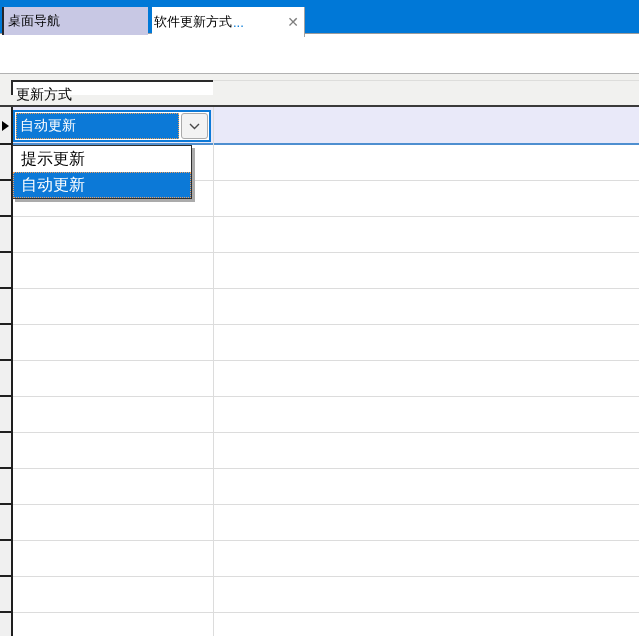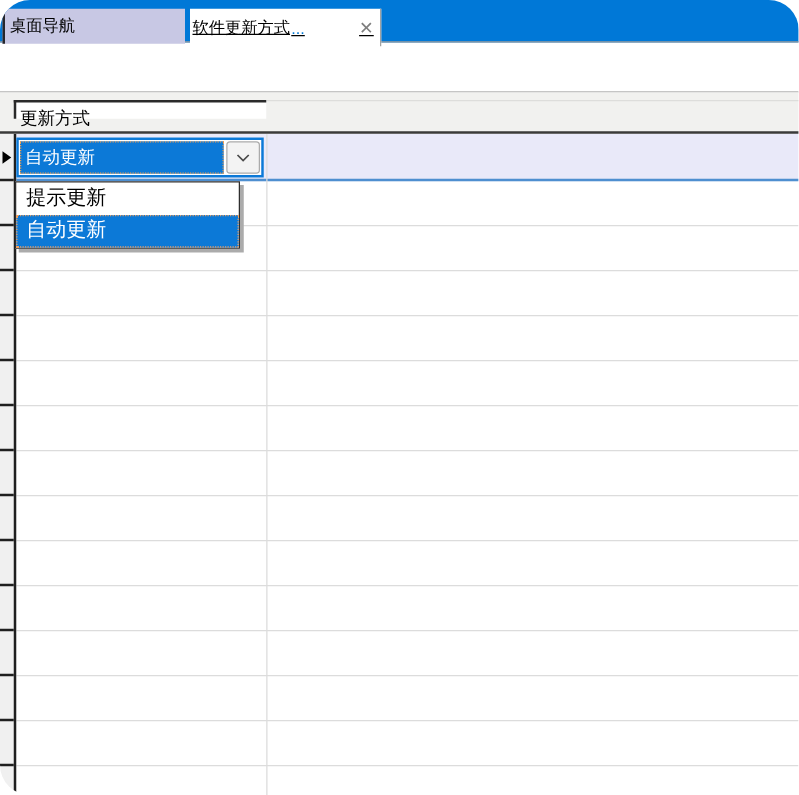--- a/index.html
+++ b/index.html
@@ -1,23 +1,23 @@
 <!DOCTYPE html>
 <html><head>
 <meta charset="utf-8">
 <style>
   html,body{margin:0;padding:0;background:#fff;}
   body{font-family:"Liberation Sans",sans-serif;color:#000;}
-  .page{position:relative;width:639px;height:636px;background:#fff;overflow:hidden;border-radius:24px;}
+  .page{position:relative;width:639px;height:636px;background:#fff;overflow:hidden;}
 
   
   .bluebar{position:absolute;left:0;top:0;width:639px;height:34px;background:#0078D7;border-bottom:1px solid #9B9B9B;box-sizing:border-box;}
   .tab{position:absolute;top:7px;box-sizing:border-box;font-size:13px;}
   .tab-inactive{left:2px;width:146px;height:28px;background:#C8C8E4;border-left:2px solid #26262B;line-height:28px;padding-left:4px;}
-  .tab-active{left:152px;width:153px;height:30px;background:#FFFFFF;border-right:1px solid #A3A3A3;display:flex;align-items:center;padding:0 5px 0 2px;text-decoration:underline;}
+  .tab-active{left:152px;width:153px;height:30px;background:#FFFFFF;border-right:1px solid #A3A3A3;display:flex;align-items:center;padding:0 5px 0 2px;}
   .tab-active .ellipsis{color:#0078D7;margin-left:1px;}
   .tab-close{margin-left:auto;color:#7E7E7E;font-size:14px;line-height:1;cursor:default;}
 
   
   .grid-topline{position:absolute;left:0;top:73px;width:639px;height:1px;background:#B2B2B2;}
   .grid-header{position:absolute;left:0;top:74px;width:639px;height:33px;background:#F1F1EF;}
   .header-col2-line{position:absolute;left:213px;top:6px;right:0;height:1px;background:#DDDDDB;}
   .header-col1{position:absolute;left:11px;top:6px;width:202px;height:15px;box-sizing:border-box;background:#fff;border-top:2px solid #2A2A2A;border-left:2px solid #2A2A2A;font-size:14px;line-height:24px;padding-left:3px;}
   .header-bottom{position:absolute;left:0;top:31px;width:639px;height:2px;background:#3A3A3A;z-index:3;}
 

